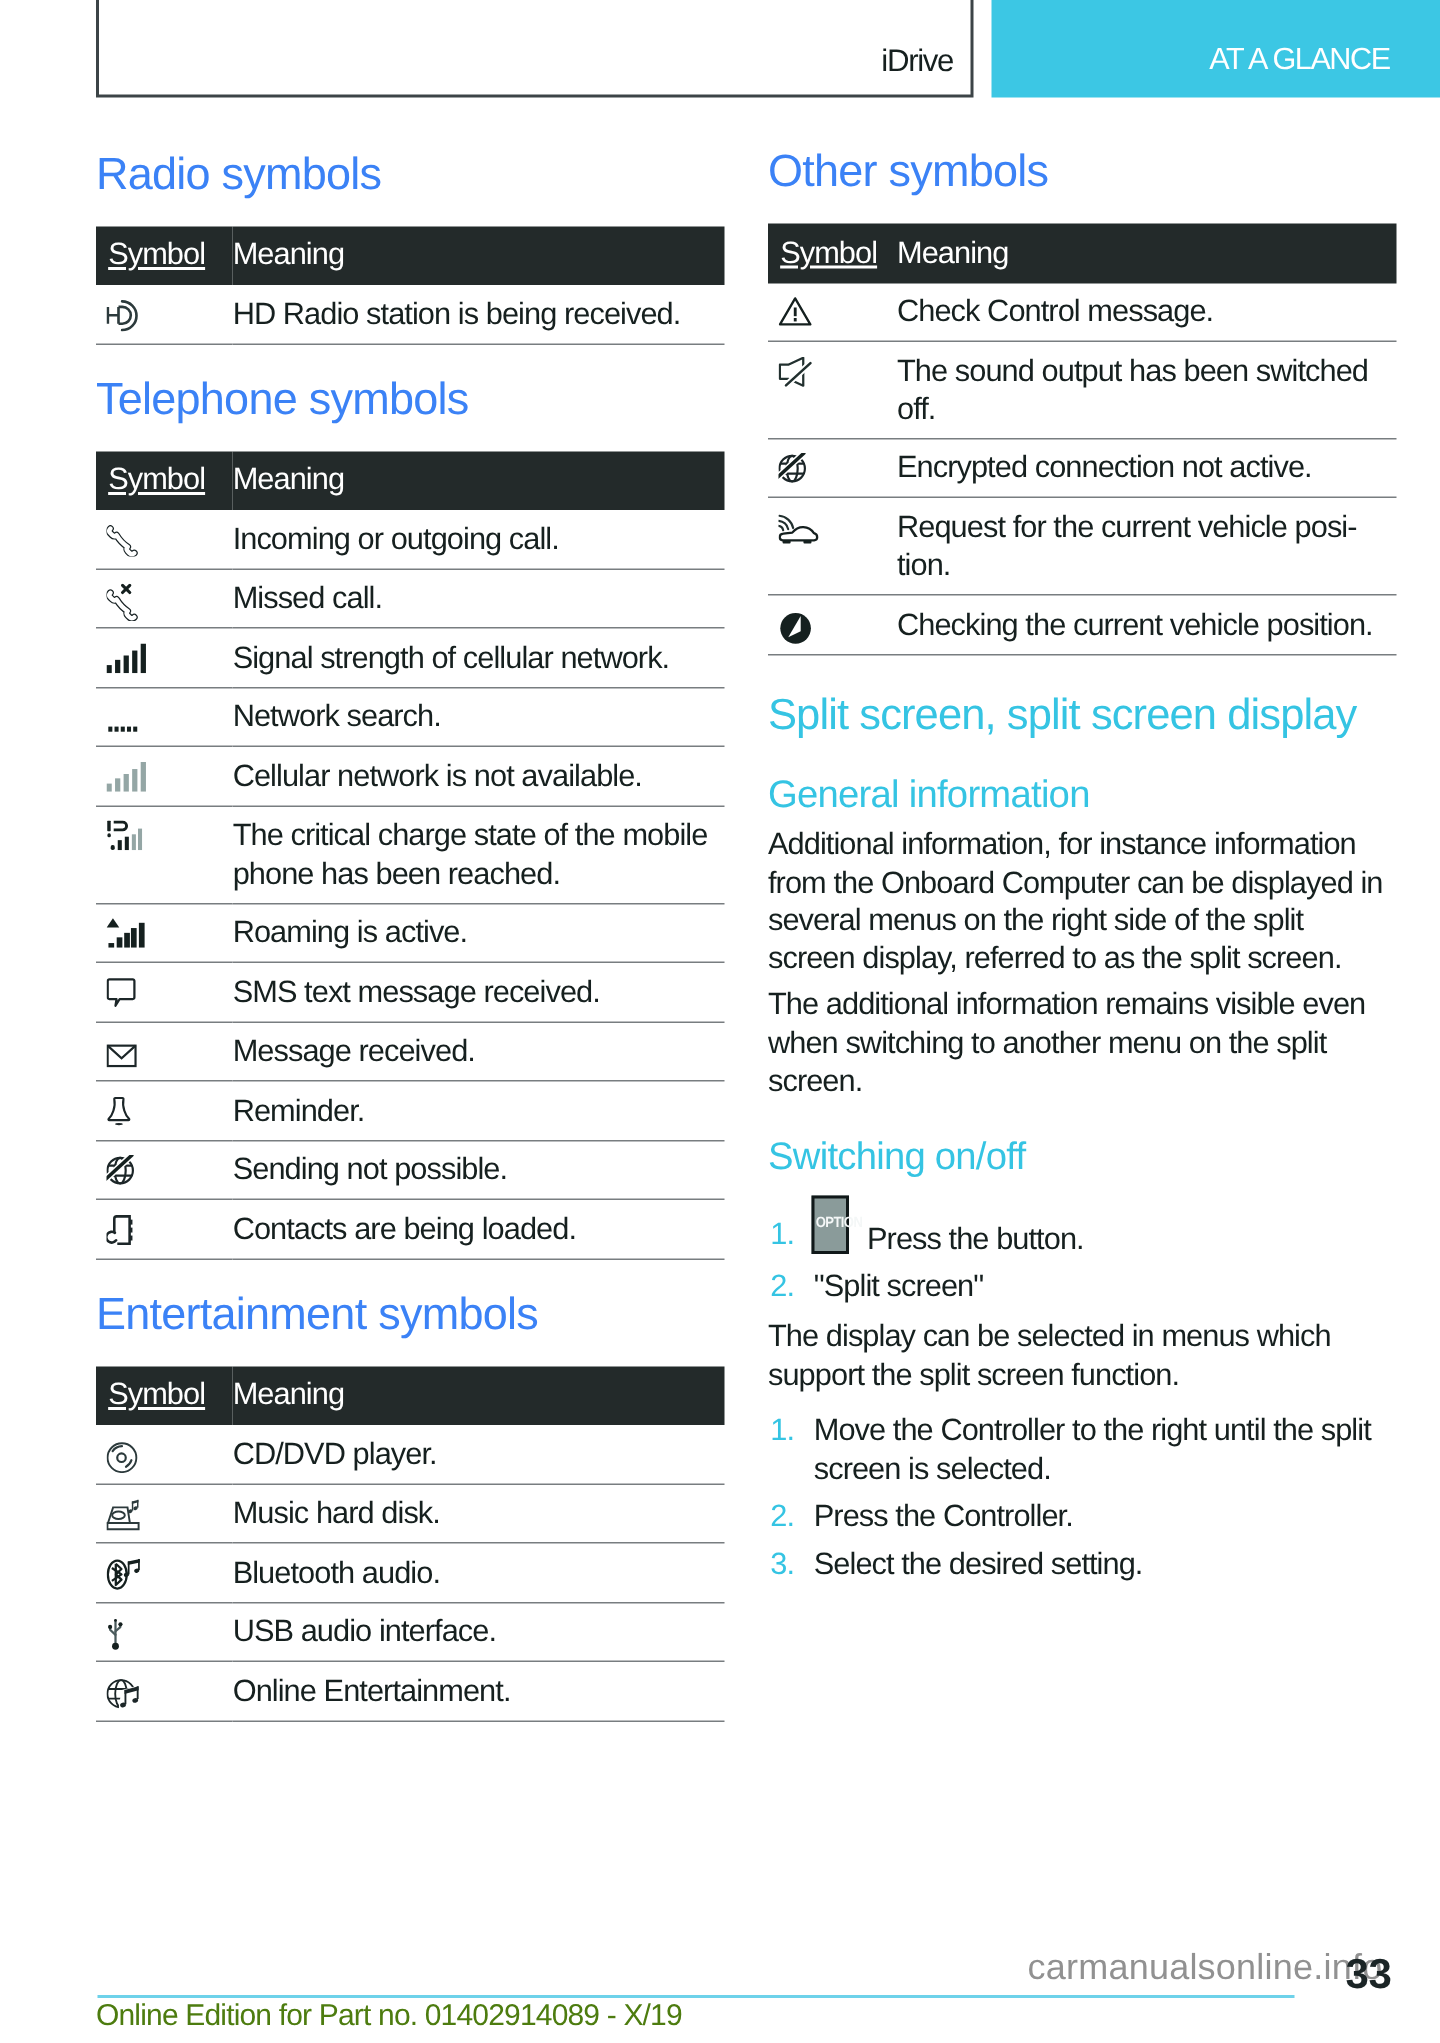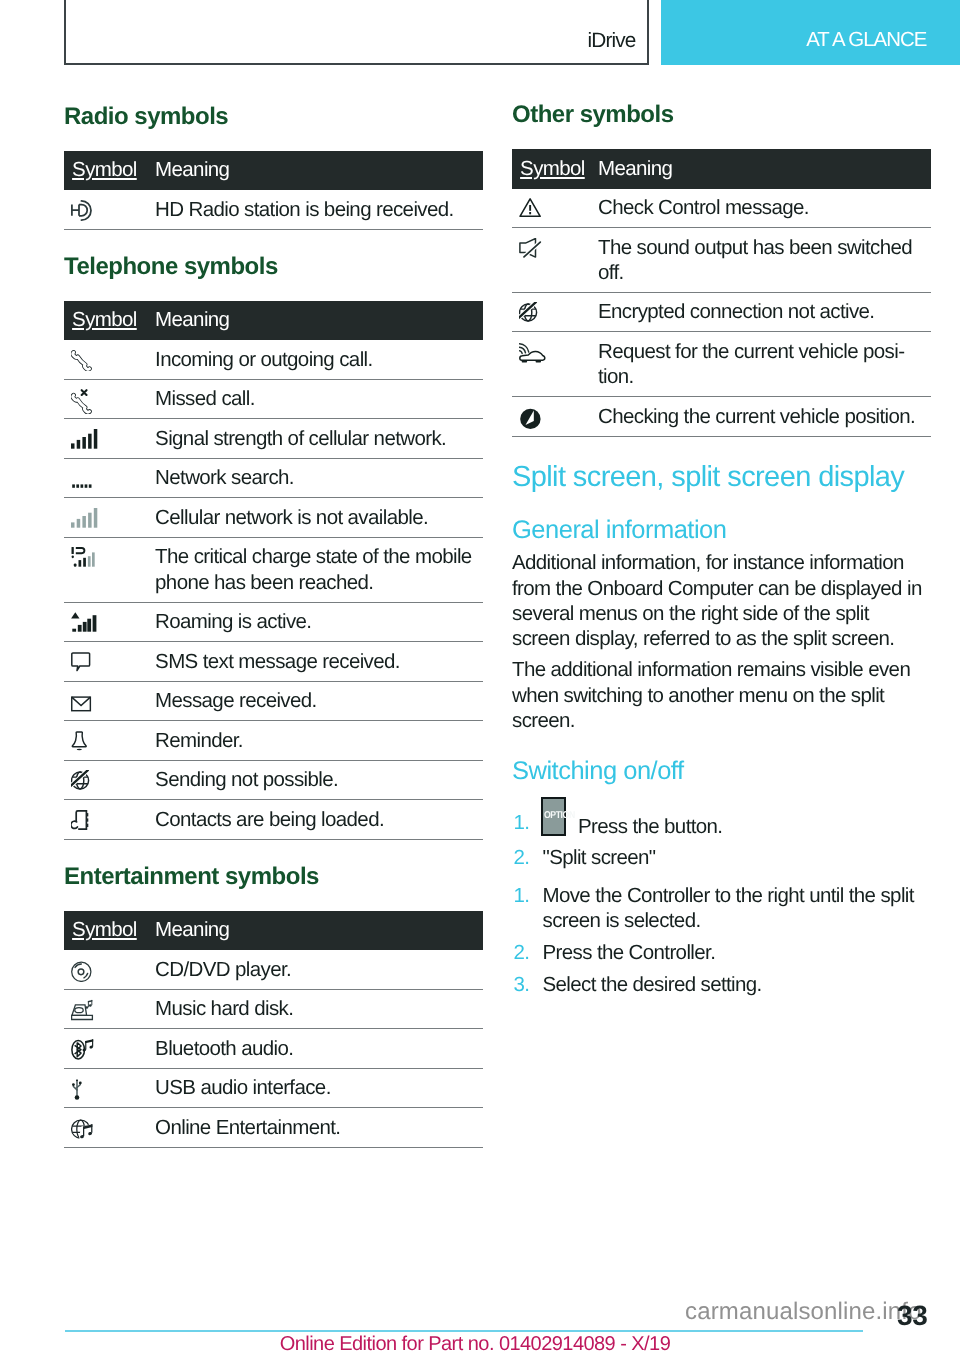--- a/index.html
+++ b/index.html
@@ -17,21 +17,21 @@
   .hdr-tab{position:absolute;left:660.8px;top:-8px;width:299.2px;height:73px;background:#3cc7e4;}
   .hdr-tab-label{position:absolute;left:145.4px;top:37.8px;font-size:20.4px;color:#fff;
                  letter-spacing:-0.95px;line-height:21px;}
 
   
   .col{position:absolute;width:419px;}
   .col-left{left:64px;top:103.7px;}
   .col-right{left:512px;top:102px;}
 
   
-  .sec-title{font-size:24px;font-weight:700;color:#14532d;letter-spacing:-0.5px;
+  .sec-title{font-size:30px;font-weight:400;color:#3b82f6;letter-spacing:-0.5px;
              line-height:26px;margin:0 0 21px 0;}
   .art-title{font-size:29px;font-weight:400;color:#35c4e3;letter-spacing:-0.6px;
              line-height:30px;margin:24.9px 0 0 0;}
   .sub-title{font-size:25.5px;font-weight:400;color:#35c4e3;letter-spacing:-0.5px;
              line-height:26px;margin:25px 0 0 0;}
   .tbl-wrap{margin:0 0 24px 0;}
   .para{margin:7.8px 0 0 0;}
   .para + .para{margin-top:5.8px;}
   .sub-title + .para{margin-top:7.8px;}
   .steps-wrap{margin:12.5px 0 0 0;}
@@ -63,22 +63,22 @@
 
   .optbtn{display:inline-block;width:25px;height:38.8px;background:#8a9b9a;
           border:2.2px solid #101819;box-sizing:border-box;position:relative;
           vertical-align:-3px;margin:0 12px 0 -1.5px;}
   .optbtn span{position:absolute;left:0;right:0;top:12.4px;text-align:center;color:#f4f7f7;
                font-size:9.9px;font-weight:700;letter-spacing:-0.45px;line-height:9.9px;
                text-indent:-0.45px;transform:scaleX(0.88);}
 
   
   .foot-rule{position:absolute;left:65px;top:1329.7px;width:798px;height:2.2px;background:#6ed2ea;}
-  .foot-text{position:absolute;left:64px;top:1334.3px;width:822px;text-align:center;font-size:20px;
-             letter-spacing:-0.55px;color:#be185d;line-height:21px;}
+  .foot-text{position:absolute;left:64px;top:1334.3px;width:822px;font-size:20px;
+             letter-spacing:-0.55px;color:#4d7c0f;line-height:21px;}
   .foot-page{position:absolute;left:897px;top:1301.1px;font-size:28px;font-weight:700;
              color:#1b2526;letter-spacing:-0.25px;line-height:29px;}
   .watermark{position:absolute;left:685px;top:1298px;font-size:24px;color:#919191;
              letter-spacing:0.15px;line-height:27px;}
 </style>
 </head>
 <body>
 
 <div class="page">
 
@@ -506,20 +506,21 @@
       <div class="blk sub-title">General information</div>
       <div class="blk para bt">Additional information, for instance information from the Onboard Computer can be displayed in several menus on the right side of the split screen display, referred to as the split screen.</div>
       <div class="blk para bt">The additional information remains visible even when switching to another menu on the split screen.</div>
       <div class="blk sub-title">Switching on/off</div>
       <div class="blk steps-wrap">
         <ol class="steps">
           <li class="has-btn"><span class="num">1.</span><span class="optbtn"><span>OPTION</span></span><span>Press the button.</span></li>
           <li class=""><span class="num">2.</span><span>"Split screen"</span></li>
         </ol>
       </div>
+      <div class="blk para bt">The display can be selected in menus which support the split screen function.</div>
       <div class="blk steps-wrap">
         <ol class="steps">
           <li class=""><span class="num">1.</span><span>Move the Controller to the right until the split screen is selected.</span></li>
           <li class=""><span class="num">2.</span><span>Press the Controller.</span></li>
           <li class=""><span class="num">3.</span><span>Select the desired setting.</span></li>
         </ol>
       </div>
     </div>
 
   <div class="foot-rule"></div>

